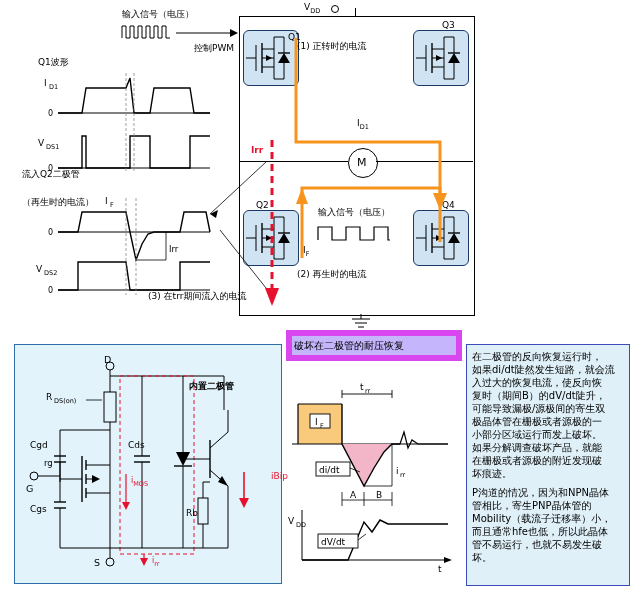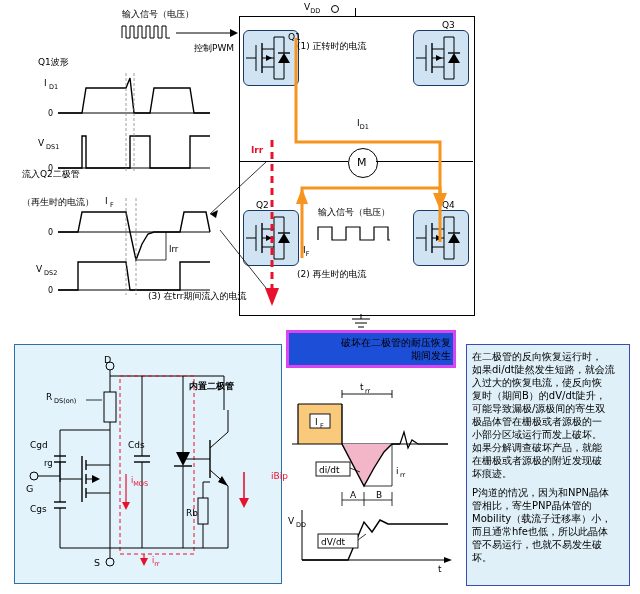--- a/index.html
+++ b/index.html
@@ -9,21 +9,21 @@
   .lbl-sm{font-size:8px;color:#000;white-space:nowrap;}
   .line{position:absolute;background:#000;}
   .hline{height:1px;}
   .vline{width:1px;}
   .box{position:absolute;border:1px solid #000;}
   .mosbox{position:absolute;width:54px;height:54px;border:1px solid #1b3a63;border-radius:6px;background:#cfe3f2;}
   .circ{border-radius:50%;}
   svg{display:block;overflow:visible;}
   .panel-blue{position:absolute;background:#dff0f8;border:1px solid #3b4cb8;}
   .panel-cyan{position:absolute;background:#e2f3fb;border:1px solid #2f6fa8;}
-  .redbanner{position:absolute;background:#1d4ed8;border:3px solid #d946ef;color:#000;font-size:10px;text-align:right;line-height:13px;padding:3px 2px;}
+  .redbanner{position:absolute;background:#c4b5fd;border:6px solid #d946ef;color:#000;font-size:10px;text-align:left;line-height:13px;padding:3px 2px;}
   .txtblk{position:absolute;font-size:10px;line-height:13px;color:#000;}
   .sub{font-size:6.5px;vertical-align:sub;}
 </style>
 </head>
 <body>
 
 <div class="abs lbl" style="left:122px;top:8px;">输入信号（电压）</div>
 <div class="abs" style="left:122px;top:22px;width:48px;height:18px;">
   <svg width="48" height="18" viewBox="0 0 48 18">
     <polyline points="0,16 0,4 4,4 4,16 8,16 8,4 12,4 12,16 16,16 16,4 20,4 20,16 24,16 24,4 28,4 28,16 32,16 32,4 36,4 36,16 40,16 40,4 44,4 44,16 48,16" fill="none" stroke="#000" stroke-width="1"></polyline>
@@ -317,21 +317,20 @@
     <polygon points="116,206 124,206 120,214" fill="#E8112D"></polygon>
   </svg>
 </div>
 <div class="abs lbl" style="left:189px;top:380px;font-weight:bold;">内置二极管</div>
 <div class="abs lbl-sm" style="left:131px;top:476px;color:#E8112D;"><span>i</span><span class="sub">MOS</span></div>
 <div class="abs lbl" style="left:238px;top:471px;color:#E8112D;padding-left:33px;">iBip</div>
 <div class="abs lbl-sm" style="left:152px;top:556px;color:#E8112D;"><span>i</span><span class="sub">rr</span></div>
 
 <div class="redbanner" style="left:286px;top:330px;width:160px;">
   <div>破坏在二极管的耐压恢复</div>
-  <div>期间发生</div>
 </div>
 
 <div class="abs" style="left:288px;top:382px;">
   <svg width="170" height="190" viewBox="0 0 170 190">
 
     <rect x="10" y="22" width="44" height="40" fill="#F9C97C" stroke="none"></rect>
     <line x1="10" y1="22" x2="54" y2="22" stroke="#000" stroke-width="1.2"></line>
     <line x1="10" y1="22" x2="10" y2="62" stroke="#000" stroke-width="1.2"></line>
 
     <line x1="4" y1="62" x2="160" y2="62" stroke="#000" stroke-width="1"></line>

